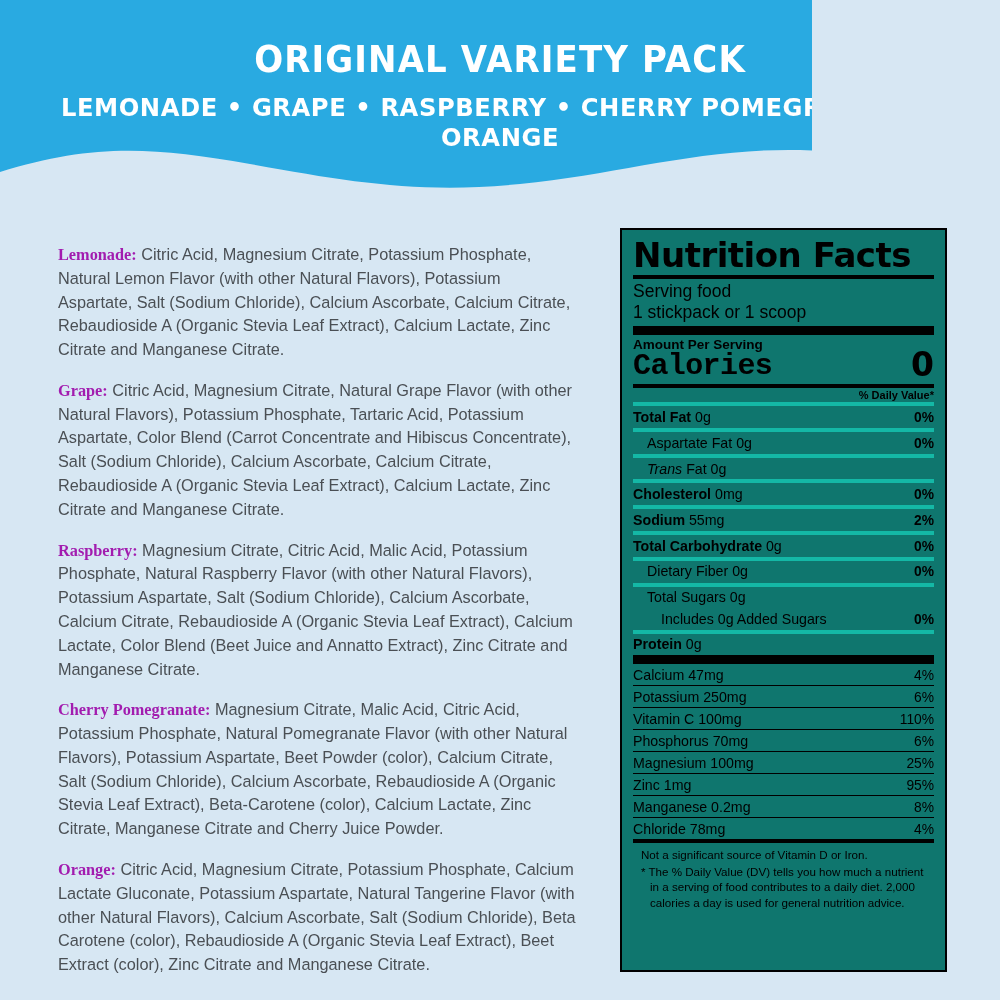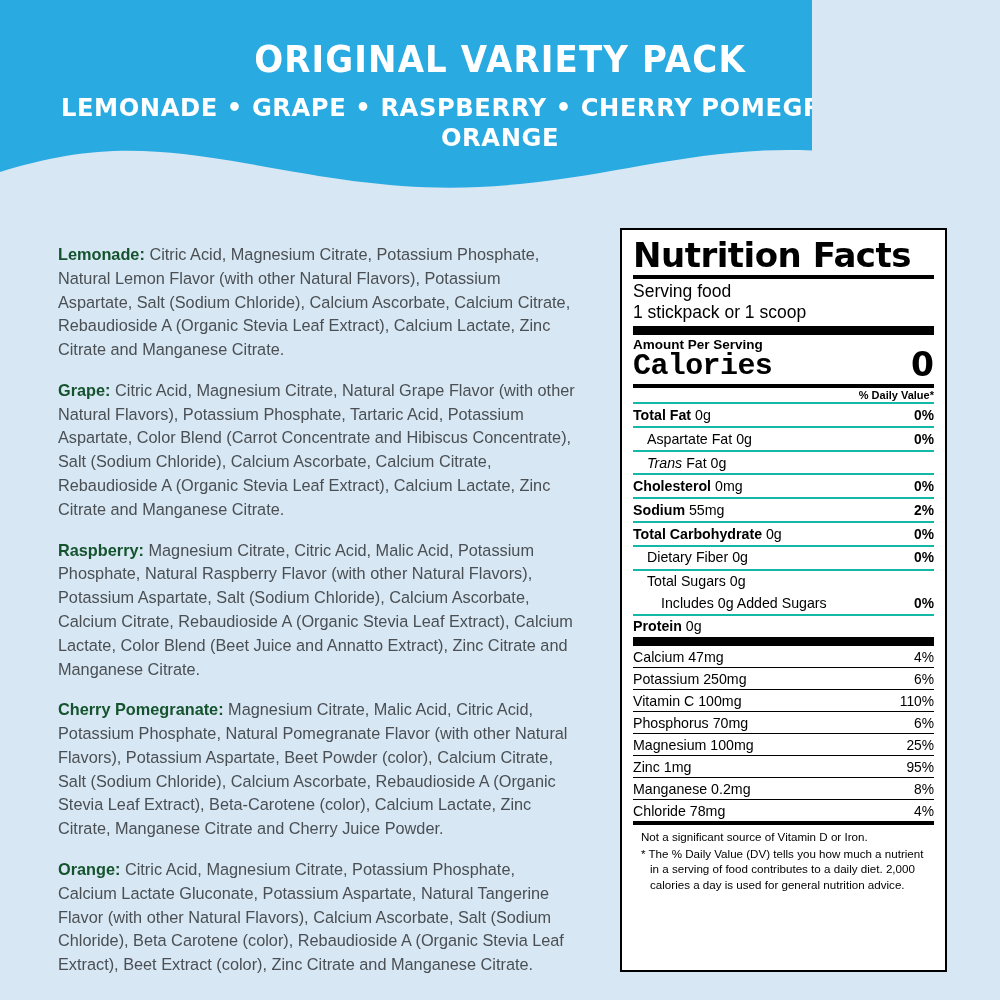--- a/index.html
+++ b/index.html
@@ -67,31 +67,32 @@
   }
   .ing-block { margin-bottom: 17px; }
   .ing-block:last-child { margin-bottom: 0; }
   .ing-text {
     font-size: 16.3px;
     line-height: 1.46;
     color: #4a4f54;
   }
   .ing-name {
     font-weight: bold;
-    color: #14532d;
+    color: #a21caf;
+    font-family: Liberation Serif, serif;
   }
 
   
   .nf {
     position: absolute;
     top: 228px;
     left: 620px;
     width: 327px;
     height: 744px;
-    background: #ffffff;
+    background: #0f766e;
     border: 2.5px solid #000;
     padding: 8px 11px 6px 11px;
     font-family: "Liberation Sans", sans-serif;
     color: #000;
   }
   .nf-title {
     font-size: 34px;
     font-weight: bold;
     letter-spacing: -0.5px;
     line-height: 1.02;
@@ -132,21 +133,21 @@
     font-weight: bold;
     padding: 1px 0 1px 0;
   }
 
   .nf-row {
     display: flex;
     justify-content: space-between;
     align-items: baseline;
     font-size: 14.2px;
     padding: 2.5px 0 2.5px 0;
-    border-top: 2px solid #14b8a6;
+    border-top: 4px solid #14b8a6;
     line-height: 1.15;
   }
   .nf-row.no-rule { border-top: none; }
   .nf-row .nm { }
   .nf-row .nm b { font-weight: bold; }
   .nf-row .dv { font-weight: bold; font-size: 13.8px; }
   .ind1 { padding-left: 14px; }
   .ind2 { padding-left: 28px; }
   .ital { font-style: italic; }
 

